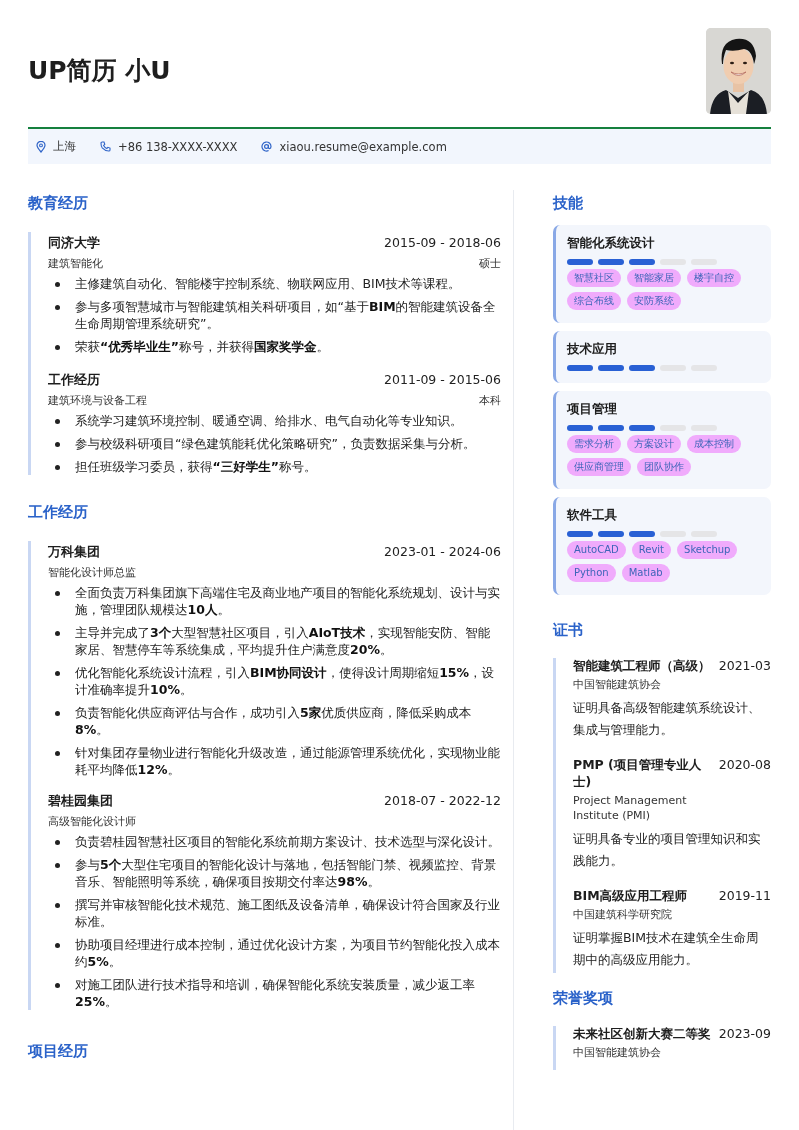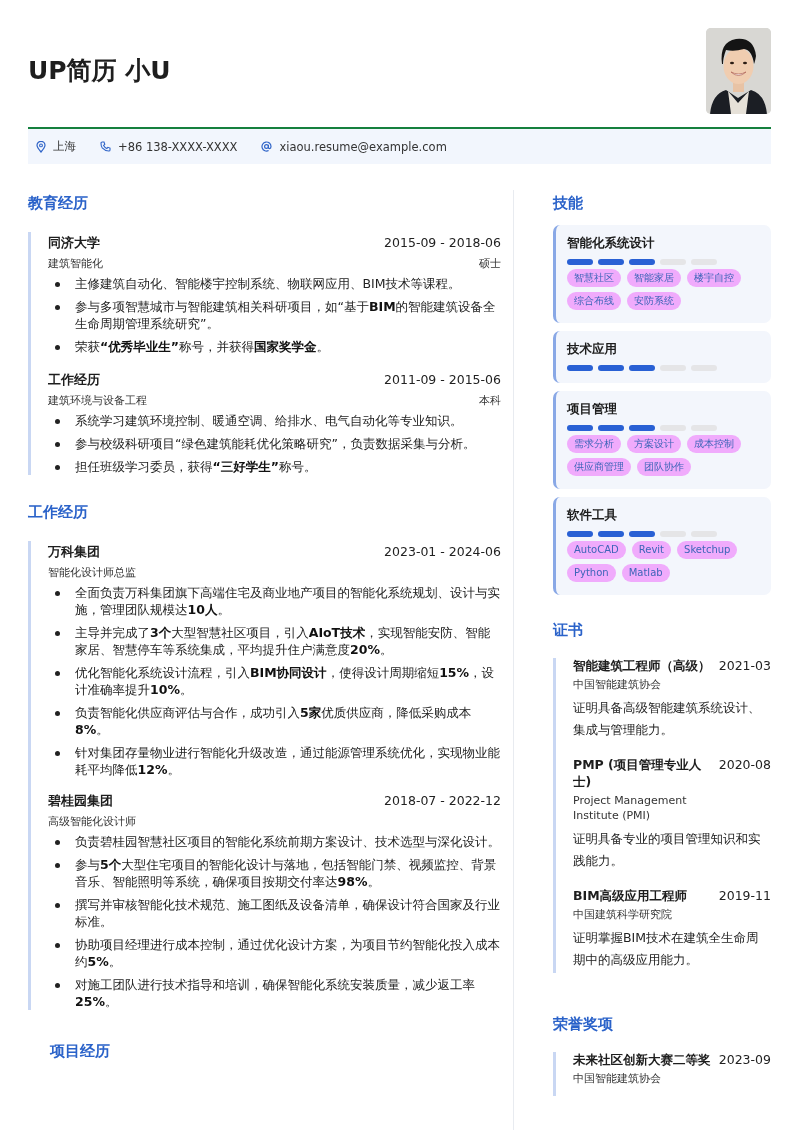--- a/index.html
+++ b/index.html
@@ -156,21 +156,21 @@
       <ul class="bullets">
         <li>负责碧桂园智慧社区项目的智能化系统前期方案设计、技术选型与深化设计。</li>
         <li>参与<b>5个</b>大型住宅项目的智能化设计与落地，包括智能门禁、视频监控、背景音乐、智能照明等系统，确保项目按期交付率达<b>98%</b>。</li>
         <li>撰写并审核智能化技术规范、施工图纸及设备清单，确保设计符合国家及行业标准。</li>
         <li>协助项目经理进行成本控制，通过优化设计方案，为项目节约智能化投入成本约<b>5%</b>。</li>
         <li style="margin-bottom:0;">对施工团队进行技术指导和培训，确保智能化系统安装质量，减少返工率<b>25%</b>。</li>
       </ul>
     </div>
   </div>
 
-  <div class="section-title" style="margin-top:28px;margin-left:22px;">项目经历</div>
+  <div class="section-title" style="margin-top:28px;">项目经历</div>
 </div>
 
 <div class="right-col">
   <div class="section-title">技能</div>
   <div style="margin-top:9px;">
     <div class="skill-card">
       <div class="skill-name">智能化系统设计</div>
       <div class="skill-bars">
           <span class="on"></span>
           <span class="on"></span>
@@ -253,21 +253,21 @@
     <div class="cert-item" style="padding-top:6px; padding-bottom:2px;">
       <div class="cert-head">
         <span class="cert-title">BIM高级应用工程师</span>
         <span class="cert-date">2019-11</span>
       </div>
       <div class="cert-org">中国建筑科学研究院</div>
       <div class="cert-desc">证明掌握BIM技术在建筑全生命周期中的高级应用能力。</div>
     </div>
   </div>
 
-  <div class="section-title" style="margin-top:38px;">荣誉奖项</div>
+  <div class="section-title" style="margin-top:12px;">荣誉奖项</div>
   <div class="cert" style="margin-top:15px;">
     <div class="cert-item">
       <div class="cert-head">
         <span class="cert-title">未来社区创新大赛二等奖</span>
         <span class="cert-date">2023-09</span>
       </div>
       <div class="cert-org">中国智能建筑协会</div>
     </div>
   </div>
 </div>

